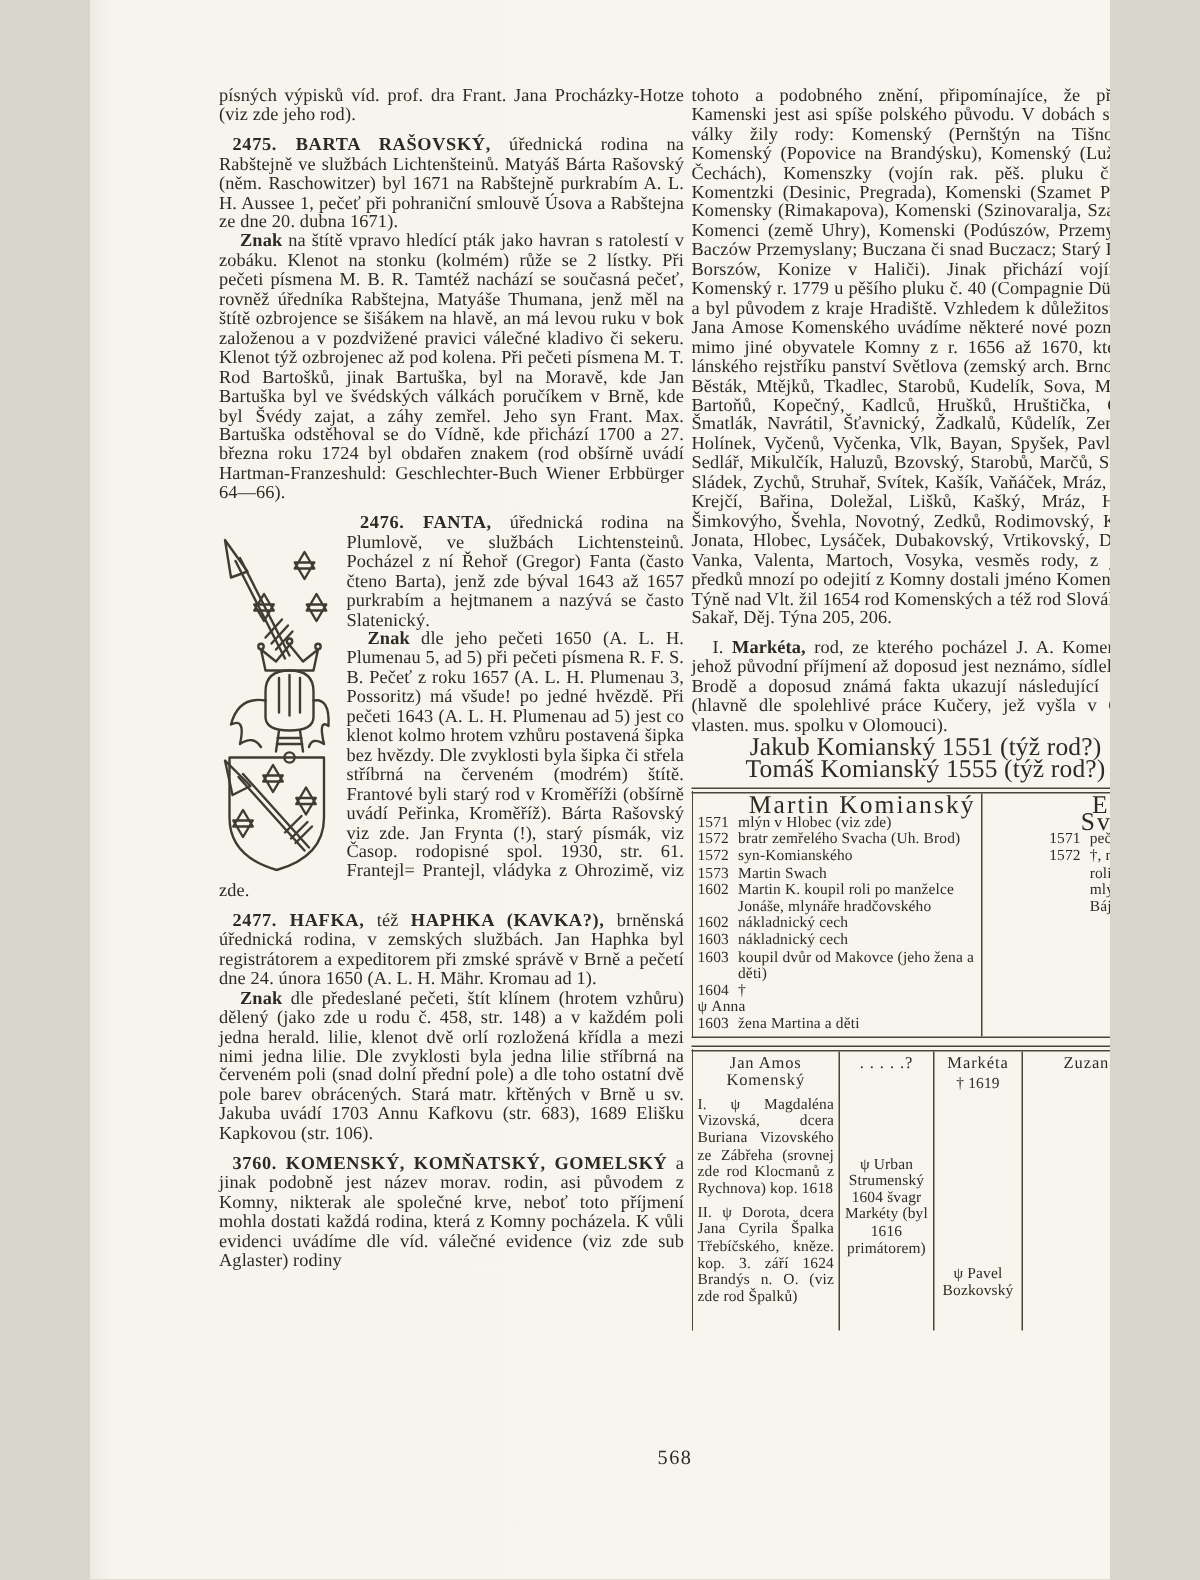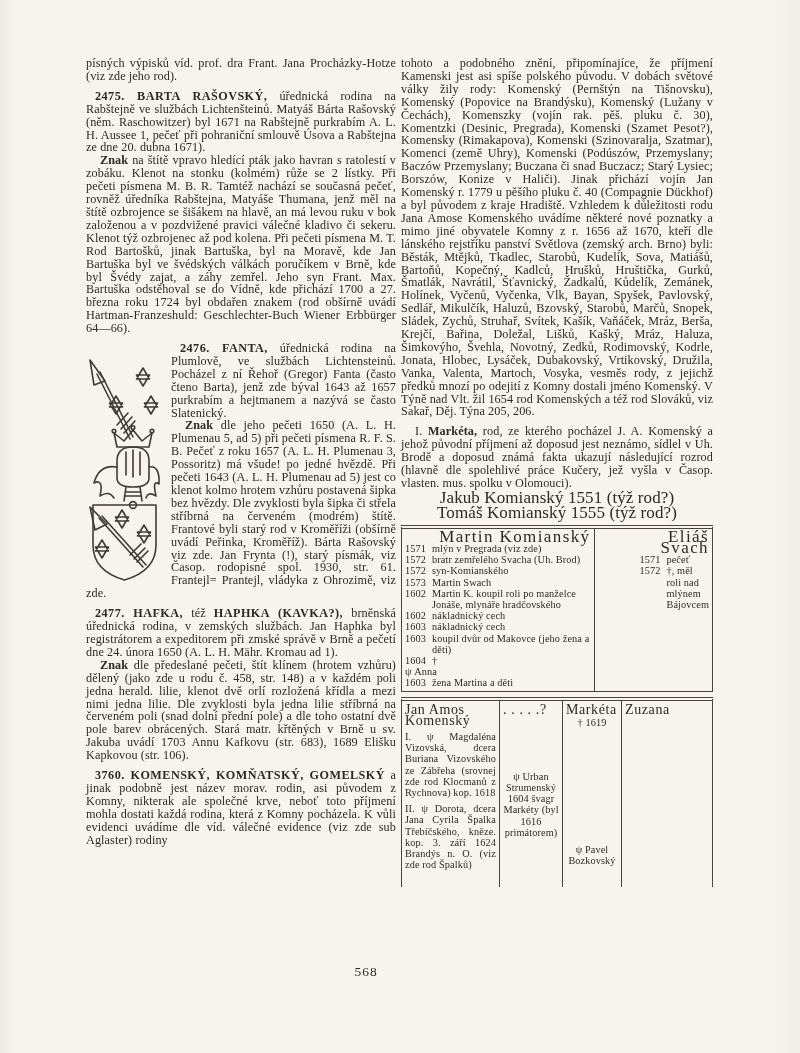--- a/index.html
+++ b/index.html
@@ -1,17 +1,17 @@
 <!DOCTYPE html>
 <html><head>
 <meta charset="utf-8">
 <style>
   html,body{margin:0;padding:0;background:#d8d5cd;}
   .page{
-    position:relative;width:800px;height:1053px;margin:0 auto;
+    position:relative;width:680px;height:1053px;margin:0 auto;
     background:linear-gradient(90deg,#edeae2 0px,#f6f4ed 14px,#f7f5ee 760px,#f2efe8 800px);
     font-family:"Liberation Serif","DejaVu Serif",serif;
     color:#2e2a23;overflow:hidden;
   }
   .col{position:absolute;top:57px;font-size:12.2px;line-height:12.9px;text-align:justify;letter-spacing:0.1px;}
   .col-left{left:86px;width:310px;}
   .col-right{left:401px;width:312px;}
   p.para{margin:0;}
   p.gap{margin-top:7px;}
   .ind{text-indent:9px;}
@@ -33,26 +33,26 @@
   .evt{flex:1;}
   .center{text-align:left;}
   .tbl2{margin-top:5px;border-top:4px double #4a443a;border-bottom:none;height:186px;}
   .tbl2 .c{border-right:1px solid #4a443a;padding:3px 3px;box-sizing:border-box;}
   .tbl2 .c:last-child{border-right:none;}
   .c1{width:98px;}
   .c2{width:63px;}
   .c3{width:59px;}
   .c4{width:45px;}
   .c5{flex:1;}
-  .colhead{font-size:14px;letter-spacing:0.6px;}
+  .colhead{text-align:center;font-size:11px;letter-spacing:0.6px;}
   .sub{text-align:center;margin-top:2px;}
   .cellp{margin-top:5px;text-align:justify;}
   .push1{margin-top:56px;text-align:center;}
   .push2{margin-top:116px;text-align:center;}
-  .pageno{position:absolute;left:316px;top:964px;width:100px;text-align:center;font-size:13.5px;letter-spacing:1px;}
+  .pageno{position:absolute;left:340px;top:964px;width:100px;text-align:center;font-size:13.5px;letter-spacing:1px;}
 </style>
 </head>
 <body>
 
 <div class="page">
 
   <div class="col col-left">
     <p class="para"><span>písných výpisků víd. prof. dra Frant. Jana Procházky-Hotze (viz zde jeho rod).</span></p>
 
     <p class="para gap ind"><b class="lead">2475. BARTA RAŠOVSKÝ,</b> <span>úřednická rodina na Rabštejně ve službách Lichtenšteinů. Matyáš Bárta Rašovský (něm. Raschowitzer) byl 1671 na Rabštejně purkrabím A. L. H. Aussee 1, pečeť při pohraniční smlouvě Úsova a Rabštejna ze dne 20. dubna 1671).</span></p>
@@ -109,21 +109,21 @@
     <p class="para gap ind2"><span>I.</span> <b>Markéta,</b> <span>rod, ze kterého pocházel J. A. Komenský a jehož původní příjmení až doposud jest neznámo, sídlel v Uh. Brodě a doposud známá fakta ukazují následující rozrod (hlavně dle spolehlivé práce Kučery, jež vyšla v Časop. vlasten. mus. spolku v Olomouci).</span></p>
 
     <div class="genline">Jakub Komianský 1551 (týž rod?)</div>
     <div class="genline">Tomáš Komianský 1555 (týž rod?)</div>
 
     <div class="gtable tbl1">
       <div class="cell-l">
         <div class="thead">Martin Komianský</div>
         <div class="trow">
             <span class="yr">1571</span>
-            <span class="evt">mlýn v Pregrada (viz zde)</span>
+            <span class="evt">mlýn v Hlobec (viz zde)</span>
           </div>
         <div class="trow">
             <span class="yr">1572</span>
             <span class="evt">bratr zemřelého Svacha (Uh. Brod)</span>
           </div>
         <div class="trow">
             <span class="yr">1572</span>
             <span class="evt">syn-Komianského</span>
           </div>
         <div class="trow">

